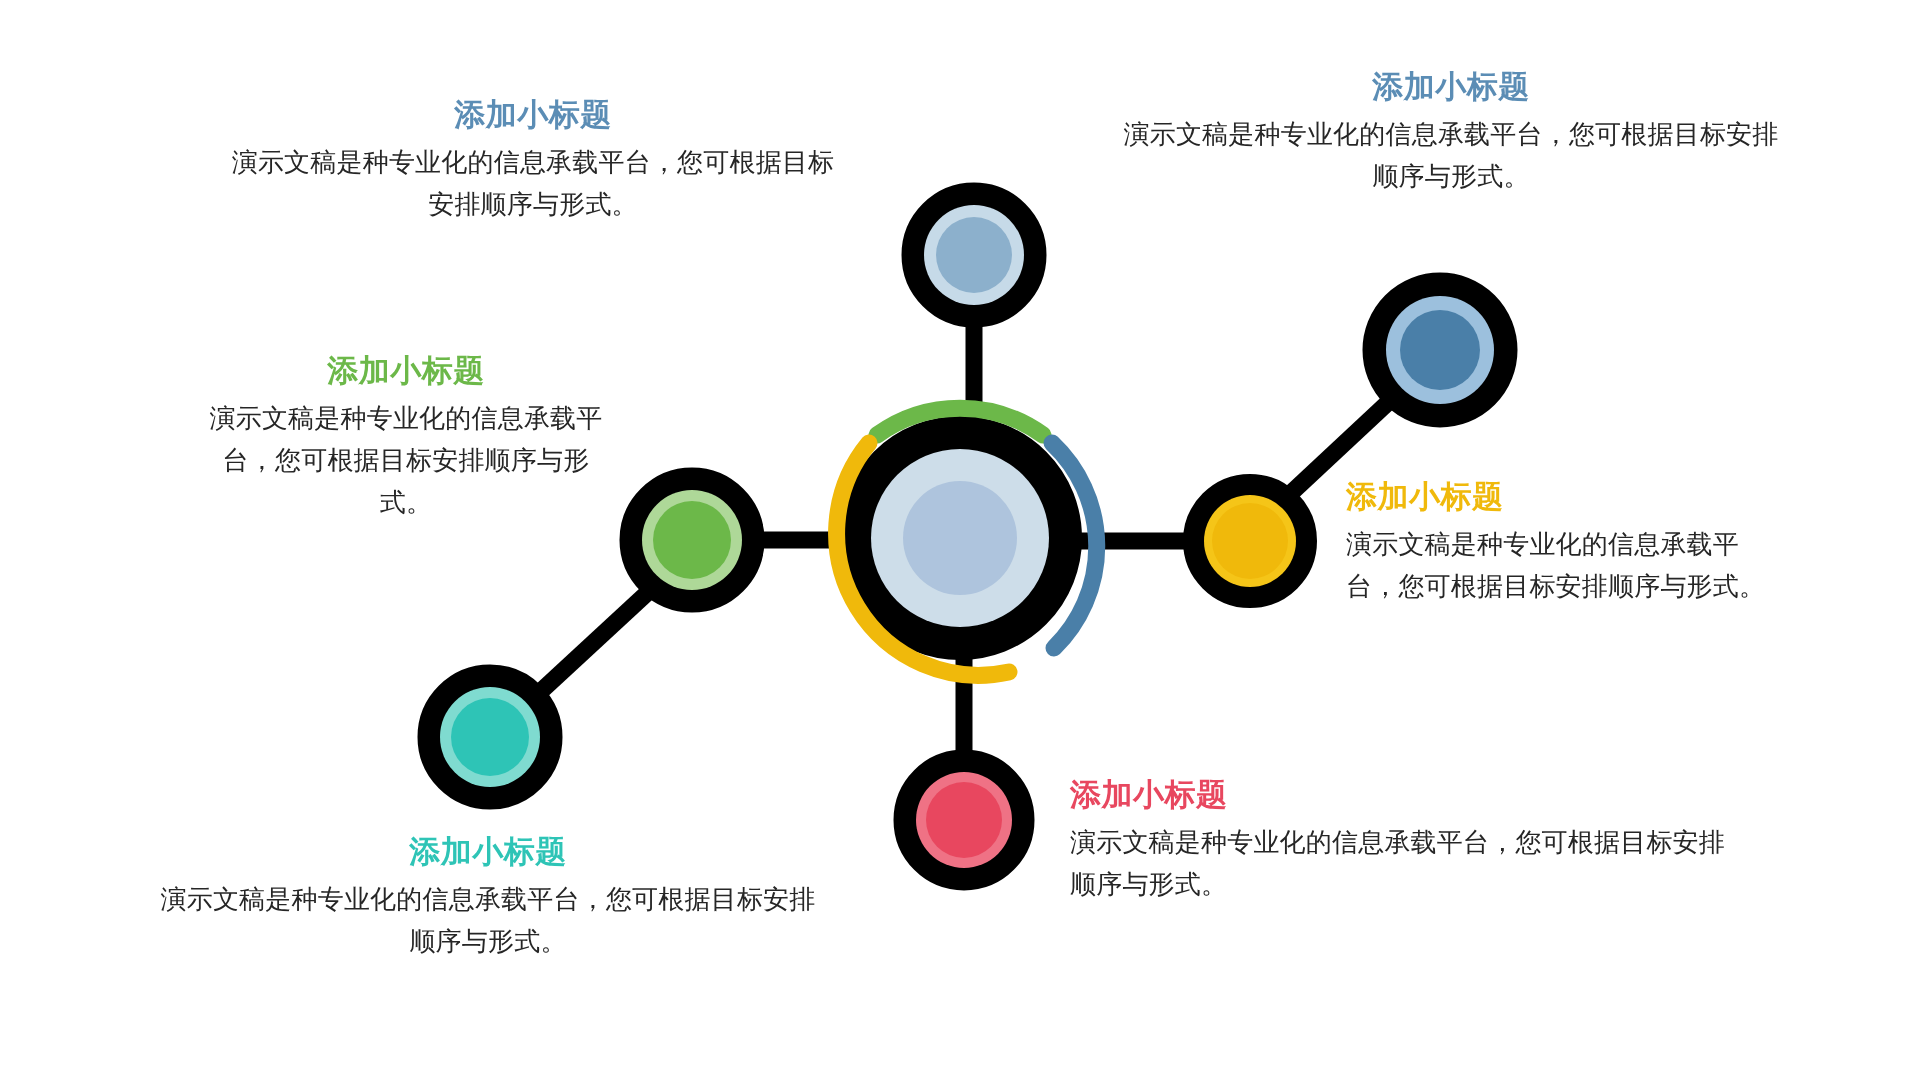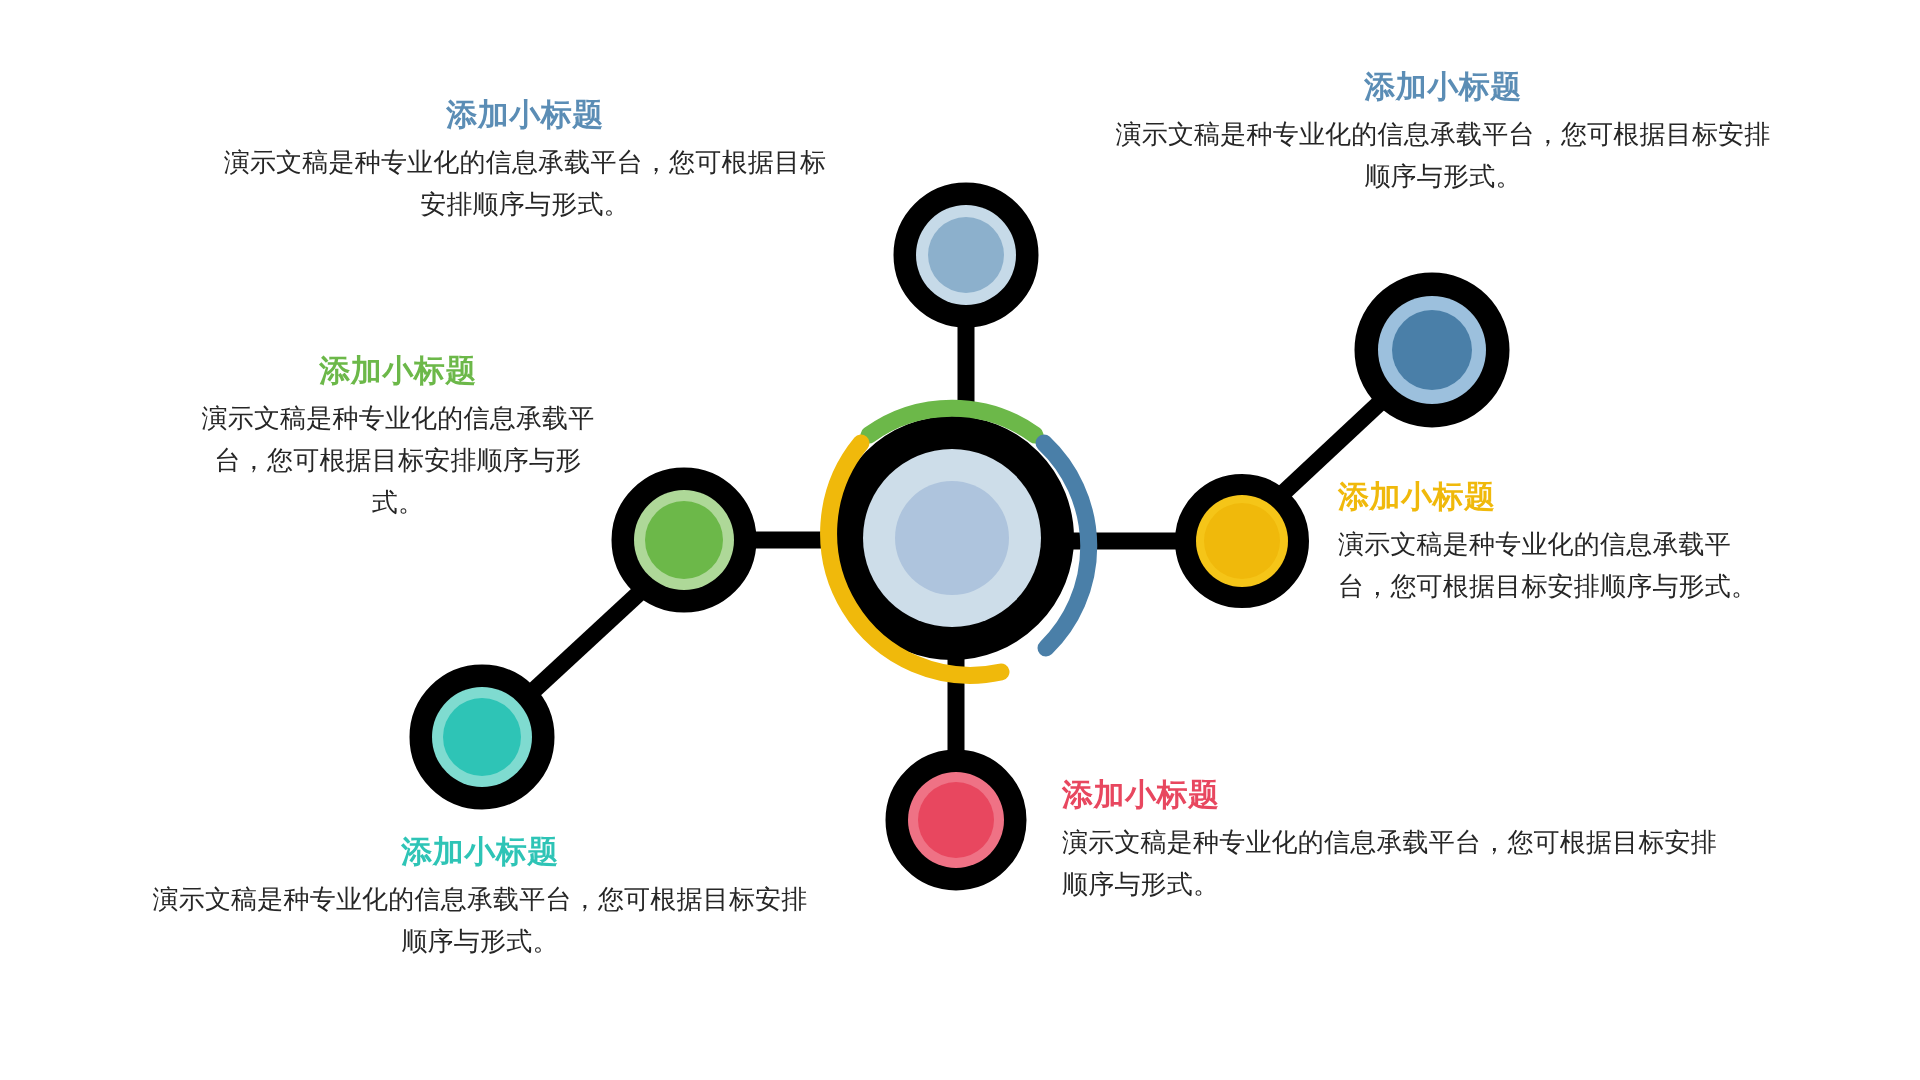--- a/index.html
+++ b/index.html
@@ -9,21 +9,21 @@
   }
   body {
     width: 1920px;
     height: 1080px;
     overflow: hidden;
     font-family: "Liberation Sans", "DejaVu Sans", sans-serif;
     position: relative;
   }
   #stage {
     position: absolute;
-    left: 0; top: 0;
+    left: 8px; top: 0;
     width: 1552px;
     height: 1080px;
   }
   #diagram-svg {
     position: absolute;
     left: 0; top: 0;
     width: 1920px;
     height: 1080px;
   }
   .txtblock {

